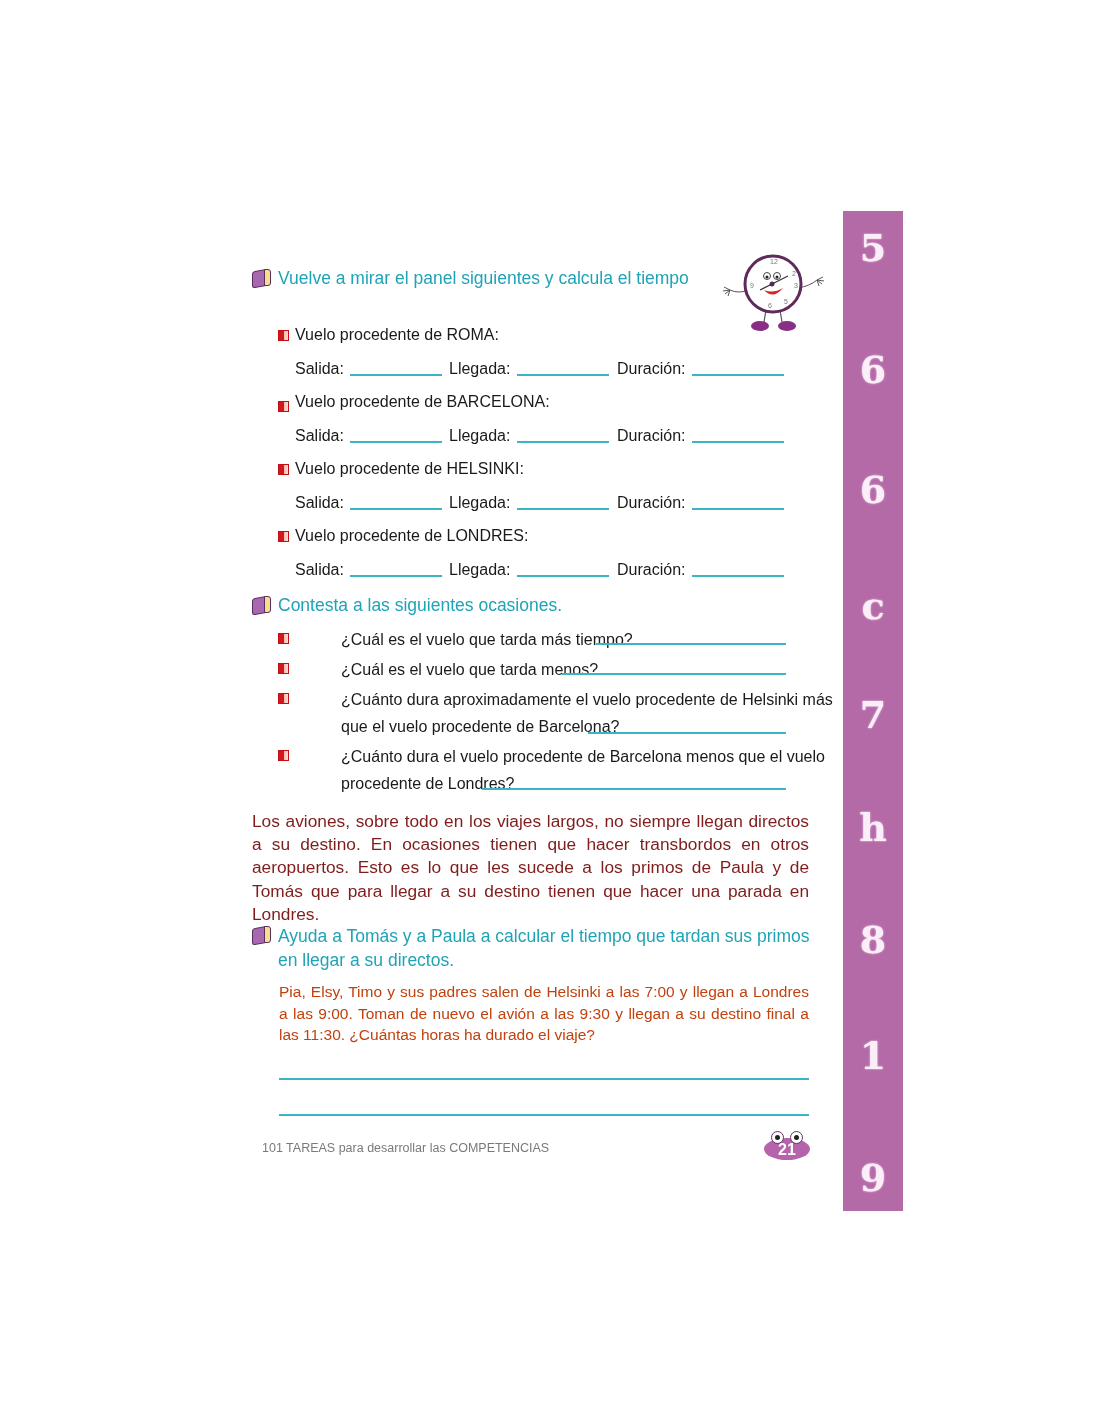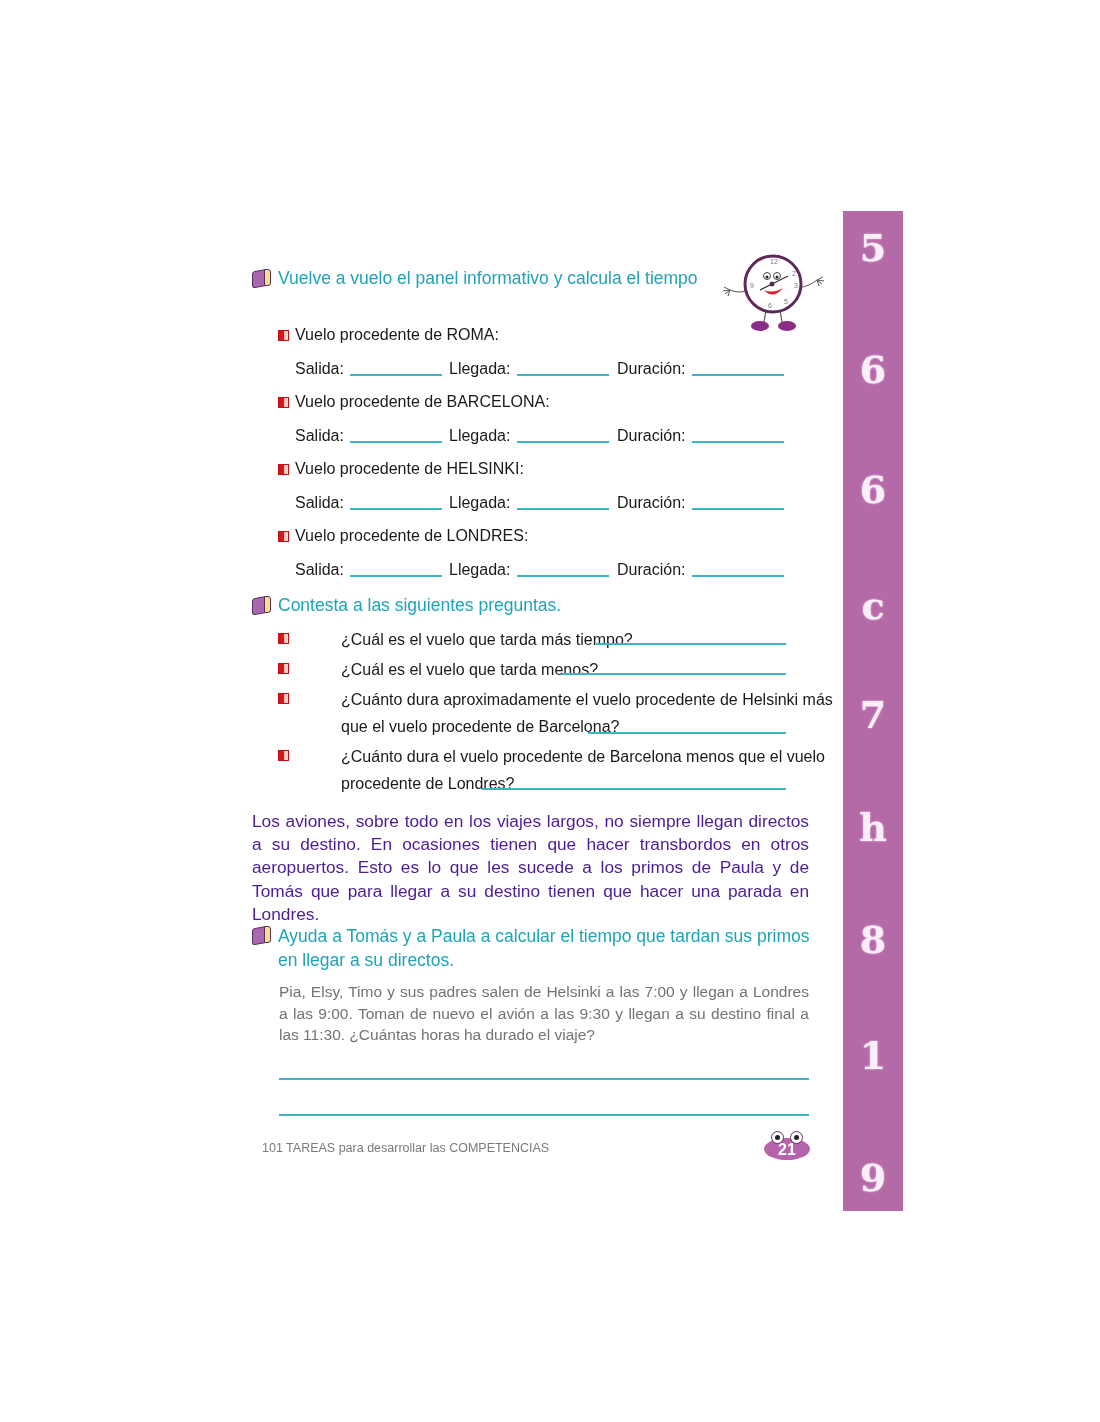--- a/index.html
+++ b/index.html
@@ -23,23 +23,23 @@
 
   .flight-title { position: absolute; left: 278px; font-size: 16px; line-height: 20px; display: flex; align-items: center; }
   .fill-row { position: absolute; left: 295px; font-size: 16px; line-height: 20px; }
   .fill-row .lbl { position: absolute; top: 0; white-space: nowrap; }
   .blank { position: absolute; height: 0; border-bottom: 2px solid #3bb5c6; }
 
   .question { position: absolute; left: 278px; font-size: 16px; line-height: 27px; width: 510px; }
   .question .bullet { position: absolute; left: 0; top: 7px; }
   .question .qtext { position: absolute; left: 18px; top: 0; white-space: nowrap; margin-left: 45px; }
 
-  .green-para { position: absolute; left: 252px; top: 810px; width: 557px; color: #4c1d95; font-size: 17.3px; line-height: 23.2px; text-align: justify; text-align-last: left; }
-
-  .problem { position: absolute; left: 279px; top: 981px; width: 530px; font-size: 15.5px; line-height: 21.5px; text-align: justify; color: #737373; }
+  .green-para { position: absolute; left: 252px; top: 810px; width: 557px; color: #7f1d1d; font-size: 17.3px; line-height: 23.2px; text-align: justify; text-align-last: left; }
+
+  .problem { position: absolute; left: 279px; top: 981px; width: 530px; font-size: 15.5px; line-height: 21.5px; text-align: justify; color: #c2410c; }
 
   .footer-text { position: absolute; left: 262px; top: 1140px; color: #7a7a7a; font-size: 12.5px; line-height: 16px; }
   .page-badge { position: absolute; left: 763px; top: 1129px; width: 48px; height: 34px; }
   .page-badge .blob { position: absolute; left: 1px; top: 9px; width: 46px; height: 22px; background: #b563ab; border-radius: 50%; }
   .page-badge .eye { position: absolute; top: 2px; width: 11px; height: 11px; background: #fff; border: 1px solid #6a2d68; border-radius: 50%; }
   .page-badge .eye::after { content: ""; position: absolute; left: 3px; top: 3px; width: 5px; height: 5px; background: #222; border-radius: 50%; }
   .page-badge .num { position: absolute; left: 0; top: 11px; width: 48px; text-align: center; color: #fff; font-weight: bold; font-size: 16px; line-height: 20px; }
 
   .clock-mascot { position: absolute; left: 720px; top: 250px; width: 108px; height: 86px; }
 </style>
@@ -47,21 +47,21 @@
 <body>
 
 <div class="page">
 
   <div class="section-head" style="top:267px;">
     <span class="book-icon">
         <span class="cover"></span>
         <span class="pages"></span>
       </span>
     <div class="section-title">
-      <div>Vuelve a vuelo el panel informativo y calcula el tiempo</div>
+      <div>Vuelve a mirar el panel siguientes y calcula el tiempo</div>
     </div>
   </div>
 
   <svg class="clock-mascot" viewBox="0 0 108 86">
 
     <path d="M30 40 Q18 44 10 40" stroke="#555" fill="none" stroke-width="1"></path>
     <path d="M10 40 l-6 -3 M10 40 l-7 1 M10 40 l-5 4 M10 40 l-2 6" stroke="#555" stroke-width="1"></path>
     <path d="M78 38 Q90 36 97 30" stroke="#555" fill="none" stroke-width="1"></path>
     <path d="M97 30 l6 -3 M97 30 l7 1 M97 30 l5 4 M97 30 l2 6" stroke="#555" stroke-width="1"></path>
 
@@ -91,21 +91,21 @@
   </div>
   <div class="fill-row" style="top:359px;">
     <span class="lbl" style="left:0;">Salida:</span>
     <span class="blank" style="left:55px; top:15px; width:92px;"></span>
     <span class="lbl" style="left:154px;">Llegada:</span>
     <span class="blank" style="left:222px; top:15px; width:92px;"></span>
     <span class="lbl" style="left:322px;">Duración:</span>
     <span class="blank" style="left:397px; top:15px; width:92px;"></span>
   </div>
 
-  <div class="flight-title" style="top:392px;">
+  <div class="flight-title" style="top:392px;align-items:flex-end;">
     <span class="bullet"></span>
     <span>Vuelo procedente de BARCELONA:</span>
   </div>
   <div class="fill-row" style="top:426px;">
     <span class="lbl" style="left:0;">Salida:</span>
     <span class="blank" style="left:55px; top:15px; width:92px;"></span>
     <span class="lbl" style="left:154px;">Llegada:</span>
     <span class="blank" style="left:222px; top:15px; width:92px;"></span>
     <span class="lbl" style="left:322px;">Duración:</span>
     <span class="blank" style="left:397px; top:15px; width:92px;"></span>
@@ -135,21 +135,21 @@
     <span class="blank" style="left:222px; top:15px; width:92px;"></span>
     <span class="lbl" style="left:322px;">Duración:</span>
     <span class="blank" style="left:397px; top:15px; width:92px;"></span>
   </div>
 
   <div class="section-head" style="top:594px;">
     <span class="book-icon">
         <span class="cover"></span>
         <span class="pages"></span>
       </span>
-    <div class="section-title">Contesta a las siguientes preguntas.</div>
+    <div class="section-title">Contesta a las siguientes ocasiones.</div>
   </div>
 
   <div class="question" style="top:626px; height:27px;">
     <span class="bullet"></span>
     <span class="qtext">¿Cuál es el vuelo que tarda más tiempo?</span>
     <span class="blank" style="left:318px; top:17px; width:190px;"></span>
   </div>
   <div class="question" style="top:656px; height:27px;text-decoration:underline;">
     <span class="bullet"></span>
     <span class="qtext">¿Cuál es el vuelo que tarda menos?</span>

